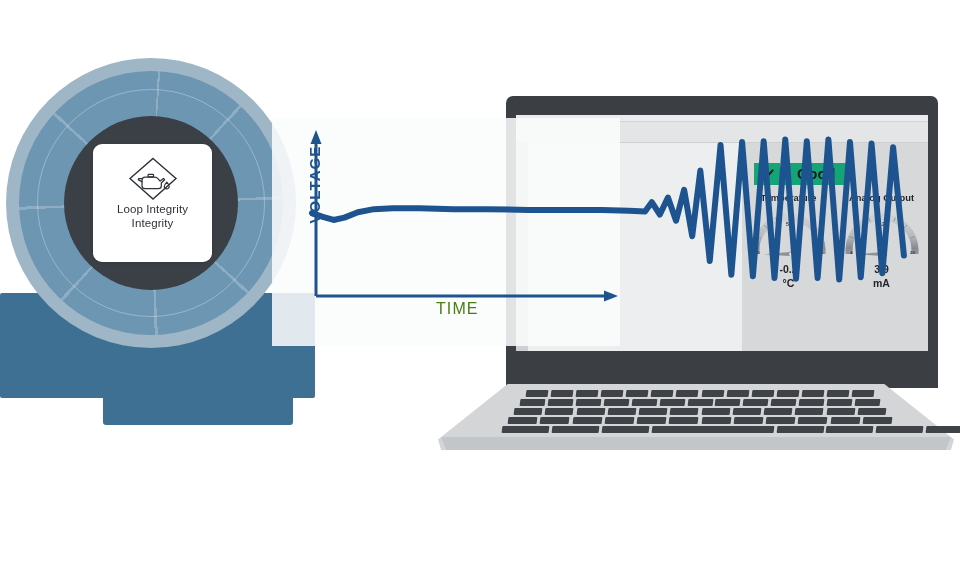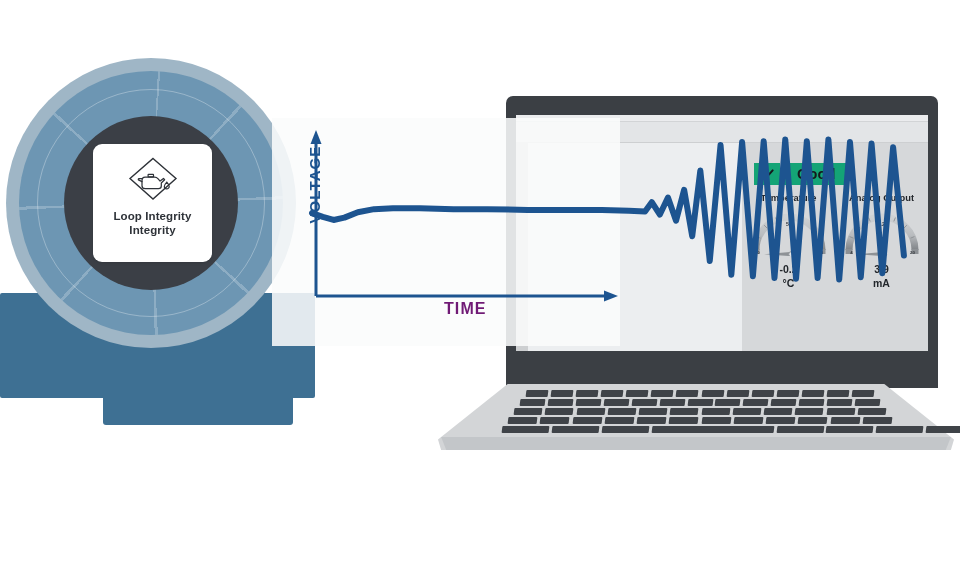--- a/index.html
+++ b/index.html
@@ -50,21 +50,21 @@
     background:#3b3f46;
   }
   .tx-card{
     position:absolute;left:93px;top:104px;width:119px;height:118px;border-radius:9px;
     background:#ffffff;box-shadow:0 1px 3px rgba(0,0,0,.13);
     display:flex;flex-direction:column;align-items:center;justify-content:flex-start;
     padding-top:12px;box-sizing:border-box;
   }
   .tx-card-icon{width:52px;height:46px;}
   .tx-card-label{
-    margin-top:7px;text-align:center;font-size:11.5px;font-weight:bold;
+    text-align:center;font-size:11.5px;font-weight:normal;
     color:#2e3238;line-height:1.22;letter-spacing:.1px;
   }
 
   
   #laptop{position:absolute;left:430px;top:85px;width:530px;height:372px;}
   .lap-lid{
     position:absolute;left:76px;top:11px;width:432px;height:285px;
     background:#3b3f44;border-radius:7px 7px 2px 2px;
   }
   .lap-screen{
@@ -122,21 +122,21 @@
   #overlay{
     position:absolute;left:272px;top:118px;width:348px;height:228px;
     background:rgba(250,251,252,.87);
   }
   .ov-ylabel{
     position:absolute;left:-6px;top:58px;width:96px;
     transform:rotate(-90deg);transform-origin:center;
     text-align:center;color:#1d5490;font-size:15px;font-weight:bold;letter-spacing:1.1px;
   }
   .ov-xlabel{
-    position:absolute;left:172px;top:182px;color:#701a75;font-size:16px;font-weight:bold;letter-spacing:1.1px;
+    position:absolute;left:164px;top:182px;color:#4d7c0f;font-size:16px;font-weight:normal;letter-spacing:1.1px;
   }
   #axes{position:absolute;left:0;top:0;width:348px;height:228px;overflow:visible;}
   #wave{position:absolute;left:40px;top:10px;width:600px;height:170px;overflow:visible;}
 </style>
 </head>
 <body>
 
 <div class="stage">
 
   <div id="transmitter">

